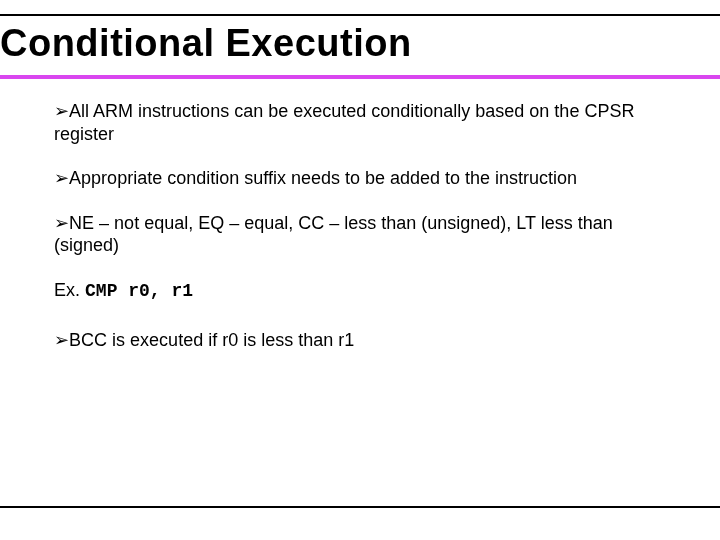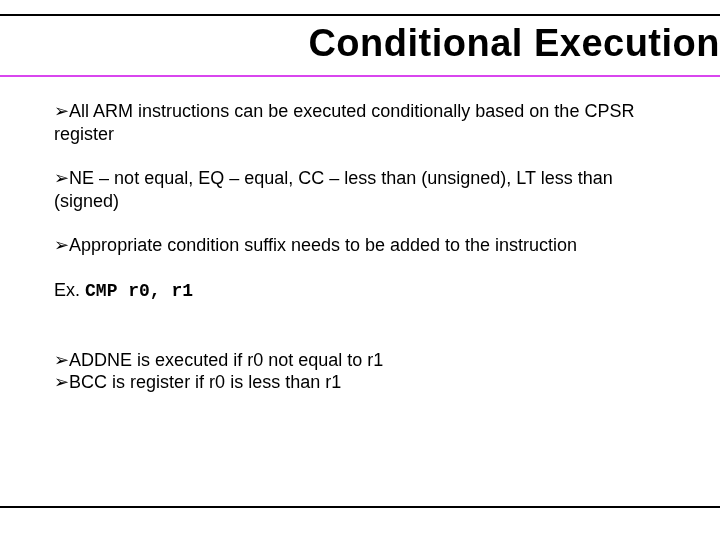--- a/index.html
+++ b/index.html
@@ -14,22 +14,22 @@
     height: 540px;
     position: relative;
     background: #fff;
   }
   .title-band {
     position: absolute;
     top: 14px;
     left: 0;
     width: 100%;
     border-top: 2px solid #000;
-    border-bottom: 2px solid #d946ef;
-    text-align: right;
+    border-bottom: 4px solid #d946ef;
+    text-align: left;
     padding: 6px 0 10px 0;
   }
   .title-band h1 {
     font-size: 38px;
     font-weight: bold;
     letter-spacing: 0.5px;
   }
   .content {
     position: absolute;
     top: 100px;
@@ -46,21 +46,21 @@
     display: inline;
   }
   .code {
     font-family: "Courier New", Courier, monospace;
     font-weight: bold;
     font-size: 18px;
     white-space: pre;
     line-height: 1.25;
   }
   .ex-block {
-    margin-bottom: 24px;
+    margin-bottom: 4px;
   }
   .ex-label {
     display: inline;
   }
   .tight .bullet {
     margin-bottom: 0;
   }
   .footer-line {
     position: absolute;
     left: 0;
@@ -79,39 +79,36 @@
     <h1>Conditional Execution</h1>
   </div>
 
   <div class="content">
 
     <div class="bullet">
       <span class="arrow">➢</span><span>All ARM instructions can be executed conditionally based on the CPSR register</span>
     </div>
 
     <div class="bullet">
-      <span class="arrow">➢</span><span>NE – not equal, EQ – equal, CC – less than (unsigned), LT less than (signed)</span>
+      <span class="arrow">➢</span><span>Appropriate condition suffix needs to be added to the instruction</span>
     </div>
 
     <div class="bullet">
-      <span class="arrow">➢</span><span>Appropriate condition suffix needs to be added to the instruction</span>
+      <span class="arrow">➢</span><span>NE – not equal, EQ – equal, CC – less than (unsigned), LT less than (signed)</span>
     </div>
 
     <div class="ex-block">
       <span class="ex-label">Ex.</span>
       <span class="code">CMP r0, r1</span><br>
       <br>
     </div>
 
     <div class="tight">
       <div class="bullet">
-        <span class="arrow">➢</span><span>ADDNE is executed if r0 not equal to r1</span>
-      </div>
-      <div class="bullet">
-        <span class="arrow">➢</span><span>BCC is register if r0 is less than r1</span>
+        <span class="arrow">➢</span><span>BCC is executed if r0 is less than r1</span>
       </div>
     </div>
 
   </div>
 
   <div class="footer-line"></div>
 
 </div>
 
 </body></html>

